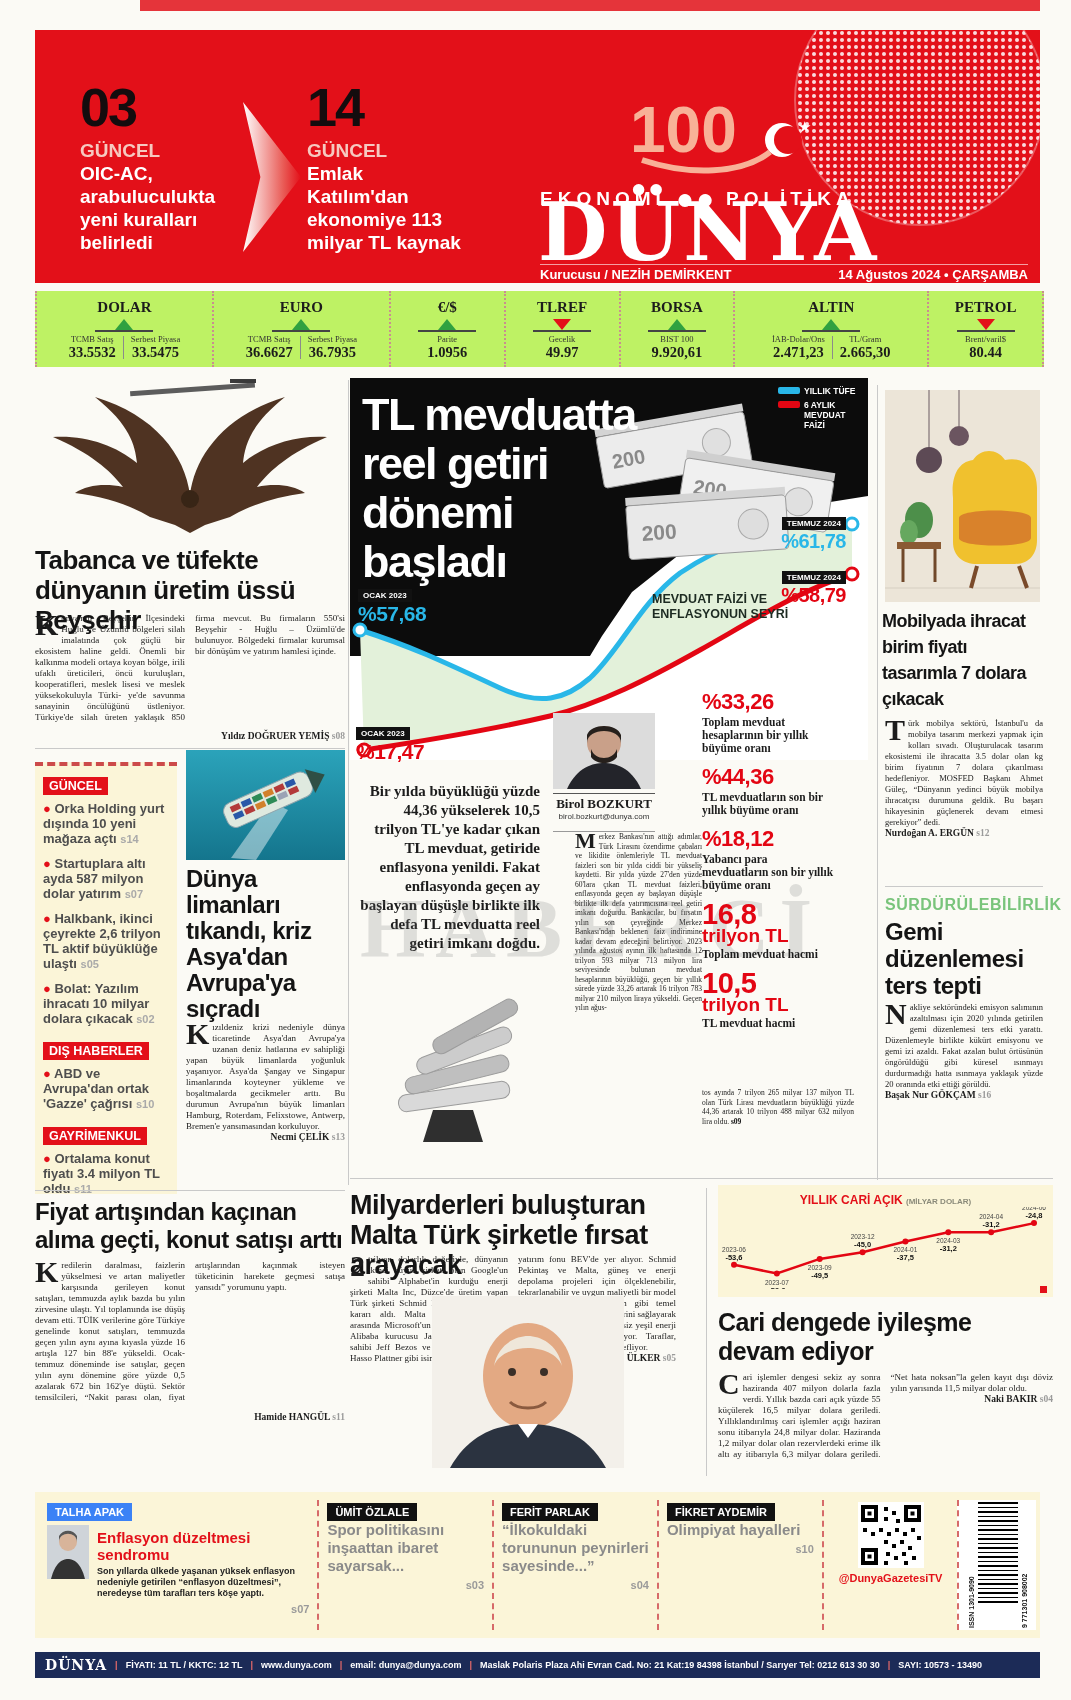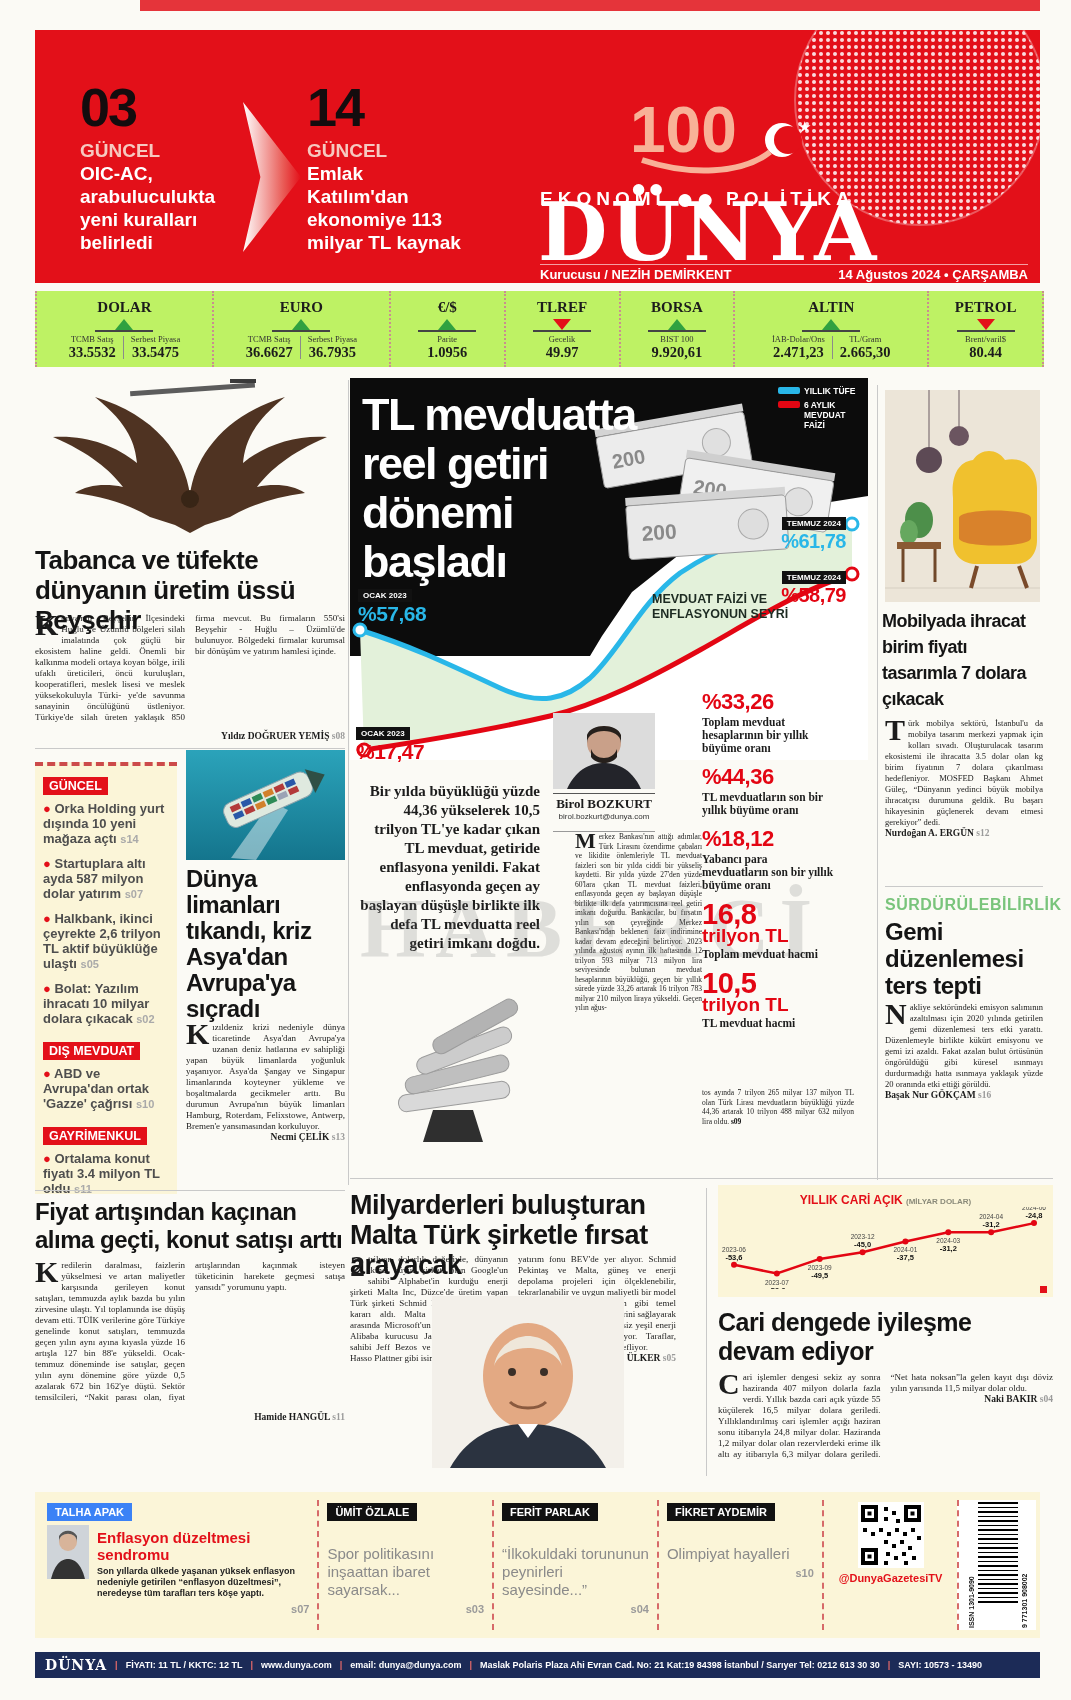--- a/index.html
+++ b/index.html
@@ -81,21 +81,21 @@
   .carititle{text-align:center;font-weight:800;font-size:12px;color:#e31019}
   .cariunit{color:#8b8b7a;font-weight:700;font-size:8px}
   
   .strip{left:35px;top:1492px;width:1005px;height:146px;background:#fbf5d8;display:flex;box-sizing:border-box;padding:8px 4px}
   .scell{padding:2px 8px}
   .scell+.scell{border-left:2px dashed #d66a6a}
   .badge{display:inline-block;color:#fff;font-weight:800;font-size:11px;padding:3px 8px;background:#111}
   .badge.navy{background:#3b82f6}
   .s-title{color:#e31019;font-weight:800;font-size:15px;line-height:17px;margin:5px 0 3px}
   .s-text{font-size:9px;line-height:11px;font-weight:700;color:#222}
-  .s-quote{color:#8a8a8a;font-weight:400;font-size:15px;line-height:18px;margin-top:24px}
+  .s-quote{color:#8a8a8a;font-weight:700;font-size:15px;line-height:18px;margin-top:0}
   .s-pg{color:#9a9a9a;font-weight:800;font-size:11px;text-align:right;margin-top:4px}
   
   .footer{left:35px;top:1652px;width:1005px;height:26px;background:#1c2b57;color:#fff;display:flex;
           align-items:center;gap:8px;padding:0 10px;box-sizing:border-box;font-size:9px;font-weight:700}
   .fbrand{font-family:"DejaVu Serif",serif;font-weight:900;font-size:14px;letter-spacing:1px}
   .fsep{color:#e86a6a}
   .bars{width:40px;height:104px;background:repeating-linear-gradient(to bottom,#000 0 2px,#fff 2px 5px,#000 5px 6px,#fff 6px 9px)}
   .vtext{writing-mode:vertical-rl;transform:rotate(180deg);font-size:7px;font-weight:700;color:#111}
 </style>
 </head>
@@ -270,21 +270,21 @@
     <span>Yıldız DOĞRUER YEMİŞ</span> <span class="pg">s08</span>
   </div>
   <div class="abs hairline" style="left:35px;top:748px;width:310px;height:1px"></div>
 
   <div class="abs sidebar">
     <span class="sb-badge" style="margin-top:0">GÜNCEL</span>
     <div class="sb-item"><span class="dot">●</span> <span>Orka Holding yurt dışında 10 yeni mağaza açtı</span> <span class="sb-pg">s14</span></div>
     <div class="sb-item"><span class="dot">●</span> <span>Startuplara altı ayda 587 milyon dolar yatırım</span> <span class="sb-pg">s07</span></div>
     <div class="sb-item"><span class="dot">●</span> <span>Halkbank, ikinci çeyrekte 2,6 trilyon TL aktif büyüklüğe ulaştı</span> <span class="sb-pg">s05</span></div>
     <div class="sb-item"><span class="dot">●</span> <span>Bolat: Yazılım ihracatı 10 milyar dolara çıkacak</span> <span class="sb-pg">s02</span></div>
-    <span class="sb-badge">DIŞ MEVDUAT</span>
+    <span class="sb-badge">DIŞ HABERLER</span>
     <div class="sb-item"><span class="dot">●</span> <span>ABD ve Avrupa'dan ortak 'Gazze' çağrısı</span> <span class="sb-pg">s10</span></div>
     <span class="sb-badge">GAYRİMENKUL</span>
     <div class="sb-item"><span class="dot">●</span> <span>Ortalama konut fiyatı 3.4 milyon TL oldu</span> <span class="sb-pg">s11</span></div>
   </div>
 
   <svg class="abs" style="left:186px;top:750px" width="159" height="110">
     <defs>
         <linearGradient id="sea" x1="0" y1="0" x2="0" y2="1">
           <stop offset="0" stop-color="#2ba3ba"></stop>
           <stop offset="1" stop-color="#14758d"></stop>

